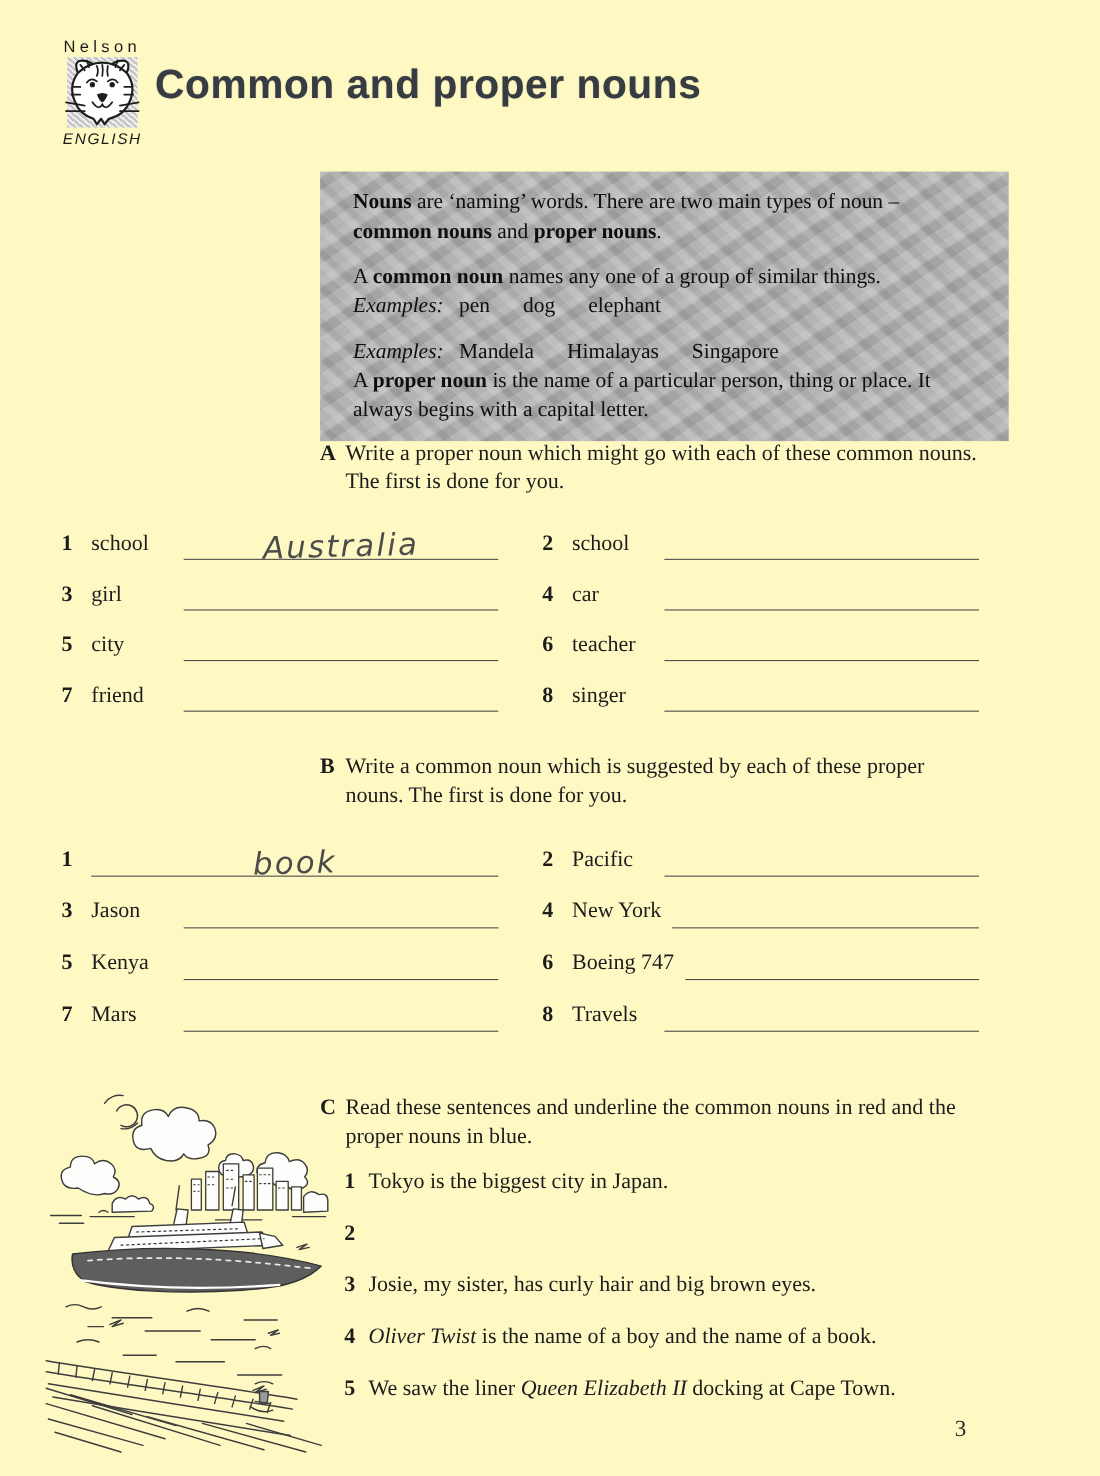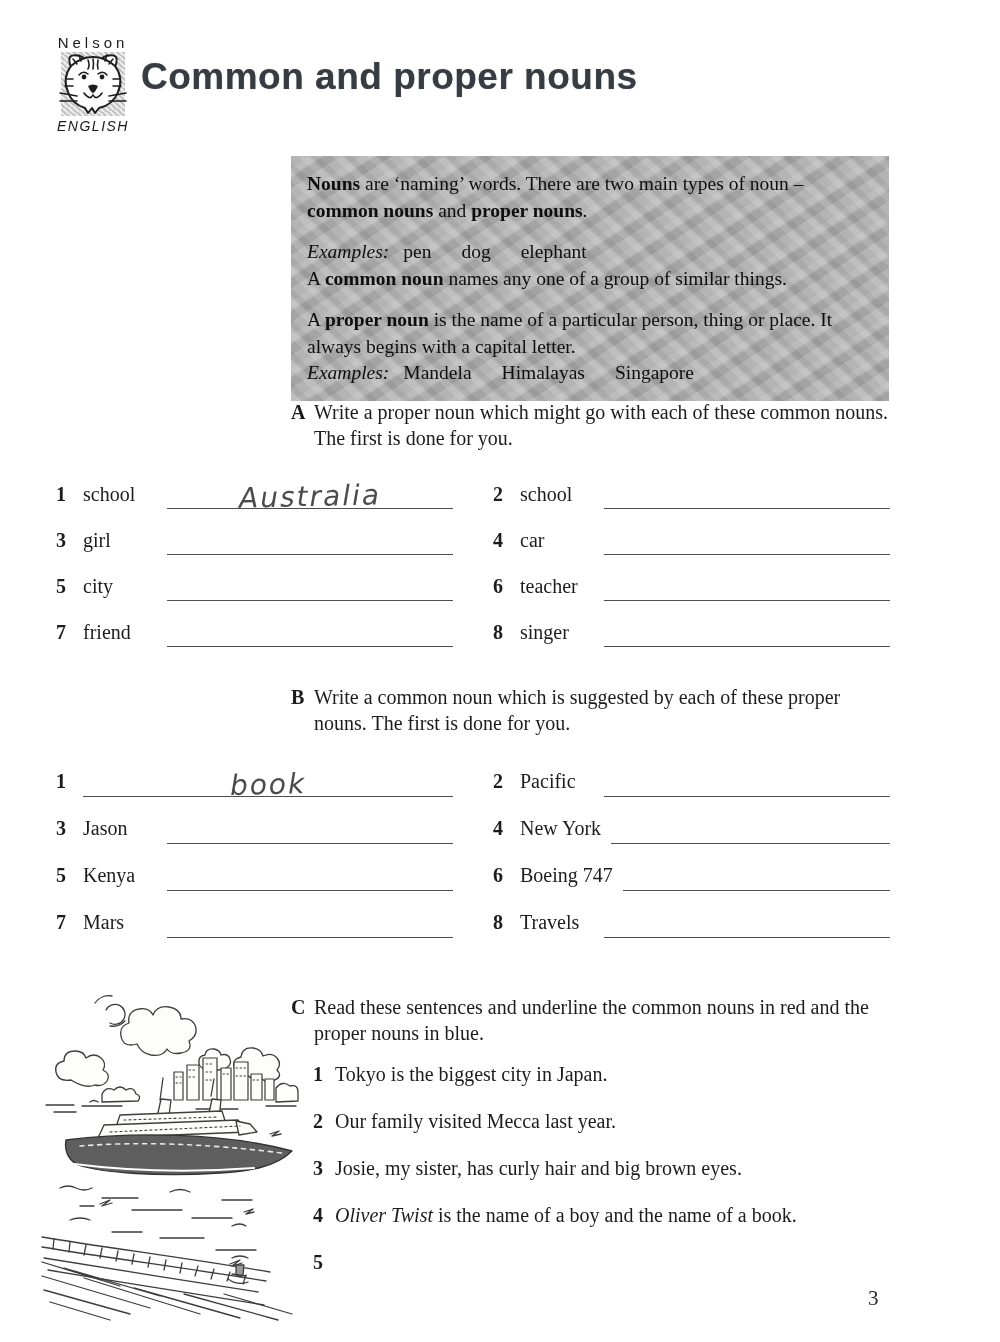--- a/index.html
+++ b/index.html
@@ -1,32 +1,32 @@
 <!DOCTYPE html>
 <html><head>
 <meta charset="utf-8">
 <style>
   html,body{margin:0;padding:0;background:#d9d9d9;}
-  .page{position:relative;width:1000px;height:1342px;margin:0 auto;background:#ffffff;
+  .page{position:relative;width:1000px;height:1342px;margin:0 auto;background:#fef9c3;
         font-family:"Liberation Serif",serif;color:#1c1c1c;overflow:hidden;}
 
   
   .logo{position:absolute;left:52px;top:34px;width:82px;text-align:center;
         font-family:"Liberation Sans",sans-serif;color:#1a1a1a;}
   .logo .nelson{font-size:15px;letter-spacing:4px;}
   .logo .box{width:64px;height:64px;margin:1px auto 0;position:relative;
         background:repeating-linear-gradient(40deg,#c4c4c4 0 2px,#ededed 2px 4px);}
   .logo .box svg{position:absolute;left:-3px;top:-4px;width:70px;height:70px;}
   .logo .english{font-size:14px;letter-spacing:1.5px;margin-top:2px;font-style:italic;}
   .title{position:absolute;left:141px;top:56px;font-family:Liberation Sans, sans-serif;
         font-weight:bold;font-size:37px;letter-spacing:.5px;color:#373c43;
         text-shadow:0 0 1px rgba(55,60,67,.5);}
 
   
-  .infobox{position:absolute;left:291px;top:156px;width:566px;padding:15px 16px 14px;
+  .infobox{position:absolute;left:291px;top:156px;width:566px;padding:15px 30px 14px;
         background-color:#b4b4b4;
         background-image:
           repeating-linear-gradient(43deg, rgba(255,255,255,.14) 0 6px, rgba(0,0,0,.06) 9px 14px, rgba(0,0,0,0) 14px 23px),
           repeating-linear-gradient(-33deg, rgba(0,0,0,.09) 0 8px, rgba(255,255,255,.10) 11px 17px, rgba(0,0,0,0) 17px 28px);
         font-size:19.5px;line-height:1.36;color:#0e0e0e;}
   .infobox p{margin:0;}
   .infobox .gap{height:15px;}
   .b{font-weight:bold;}
   .i{font-style:italic;}
   .exw{display:inline-block;margin-right:30px;}
@@ -89,25 +89,25 @@
         </g>
       </svg>
     </div>
     <div class="english">ENGLISH</div>
   </div>
   <div class="title">Common and proper nouns</div>
 
   <div class="infobox">
     <p><span class="b">Nouns</span><span> are ‘naming’ words. There are two main types of noun – </span><span class="b">common nouns</span><span> and </span><span class="b">proper nouns</span><span>.</span></p>
     <div class="gap"></div>
+    <p><span>A </span><span class="b">common noun</span><span> names any one of a group of similar things.</span></p>
     <p><span class="i exlabel">Examples:</span><span class="exw">pen</span><span class="exw">dog</span><span class="exw">elephant</span></p>
-    <p><span>A </span><span class="b">common noun</span><span> names any one of a group of similar things.</span></p>
     <div class="gap"></div>
+    <p><span class="i exlabel">Examples:</span><span class="exw">Mandela</span><span class="exw">Himalayas</span><span class="exw">Singapore</span></p>
     <p><span>A </span><span class="b">proper noun</span><span> is the name of a particular person, thing or place. It always begins with a capital letter.</span></p>
-    <p><span class="i exlabel">Examples:</span><span class="exw">Mandela</span><span class="exw">Himalayas</span><span class="exw">Singapore</span></p>
   </div>
 
   <div class="sec" id="secA">
     <span class="letter">A</span>
     <span class="text">Write a proper noun which might go with each of these common nouns. The first is done for you.</span>
   </div>
 
   <div class="exgrid" id="exA">
     <div class="ex-item">
       <span class="ex-num">1</span>
@@ -207,32 +207,32 @@
     <span class="text">Read these sentences and underline the common nouns in red and the proper nouns in blue.</span>
   </div>
 
   <div class="sentences">
     <div class="sentence">
       <span class="num">1</span>
       <span><span>Tokyo is the biggest city in Japan.</span></span>
     </div>
     <div class="sentence">
       <span class="num">2</span>
-      <span><span>Our family visited Mecca last year.</span></span>
     </div>
     <div class="sentence">
       <span class="num">3</span>
       <span><span>Josie, my sister, has curly hair and big brown eyes.</span></span>
     </div>
     <div class="sentence">
       <span class="num">4</span>
       <span><span class="i">Oliver Twist</span><span> is the name of a boy and the name of a book.</span></span>
     </div>
     <div class="sentence">
       <span class="num">5</span>
+      <span><span>We saw the liner </span><span class="i">Queen Elizabeth II</span><span> docking at Cape Town.</span></span>
     </div>
   </div>
 
   <div class="illus">
     <svg viewBox="0 0 264 348" width="264" height="348" aria-hidden="true">
       <g stroke="#3d3d3d" fill="none" stroke-width="1.3" stroke-linecap="round" stroke-linejoin="round">
 
         <path d="M66 36 a10 10 0 1 1 4 13"></path>
         <path d="M55 29 a17 17 0 0 1 17 -7"></path>
         <path d="M85 47 a17 17 0 0 1 -15 5"></path>

